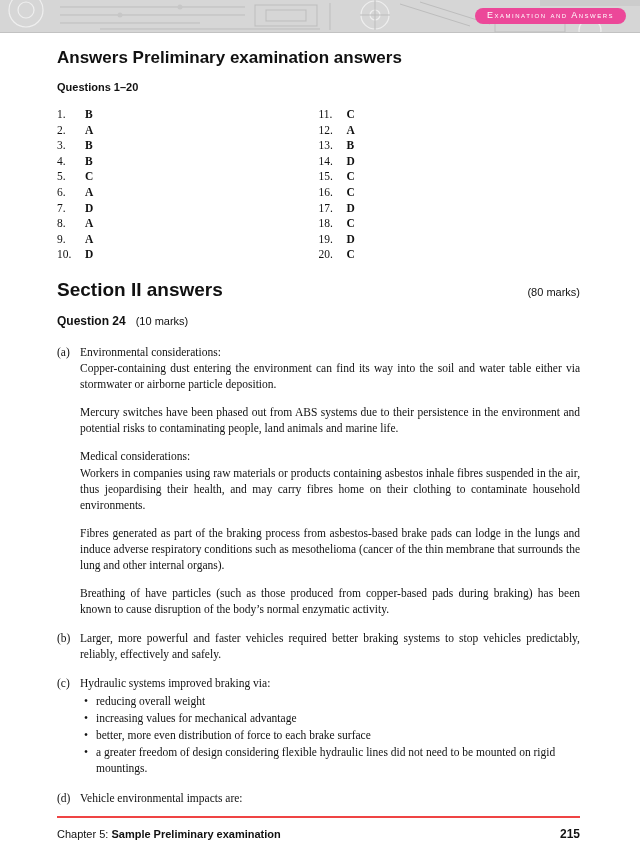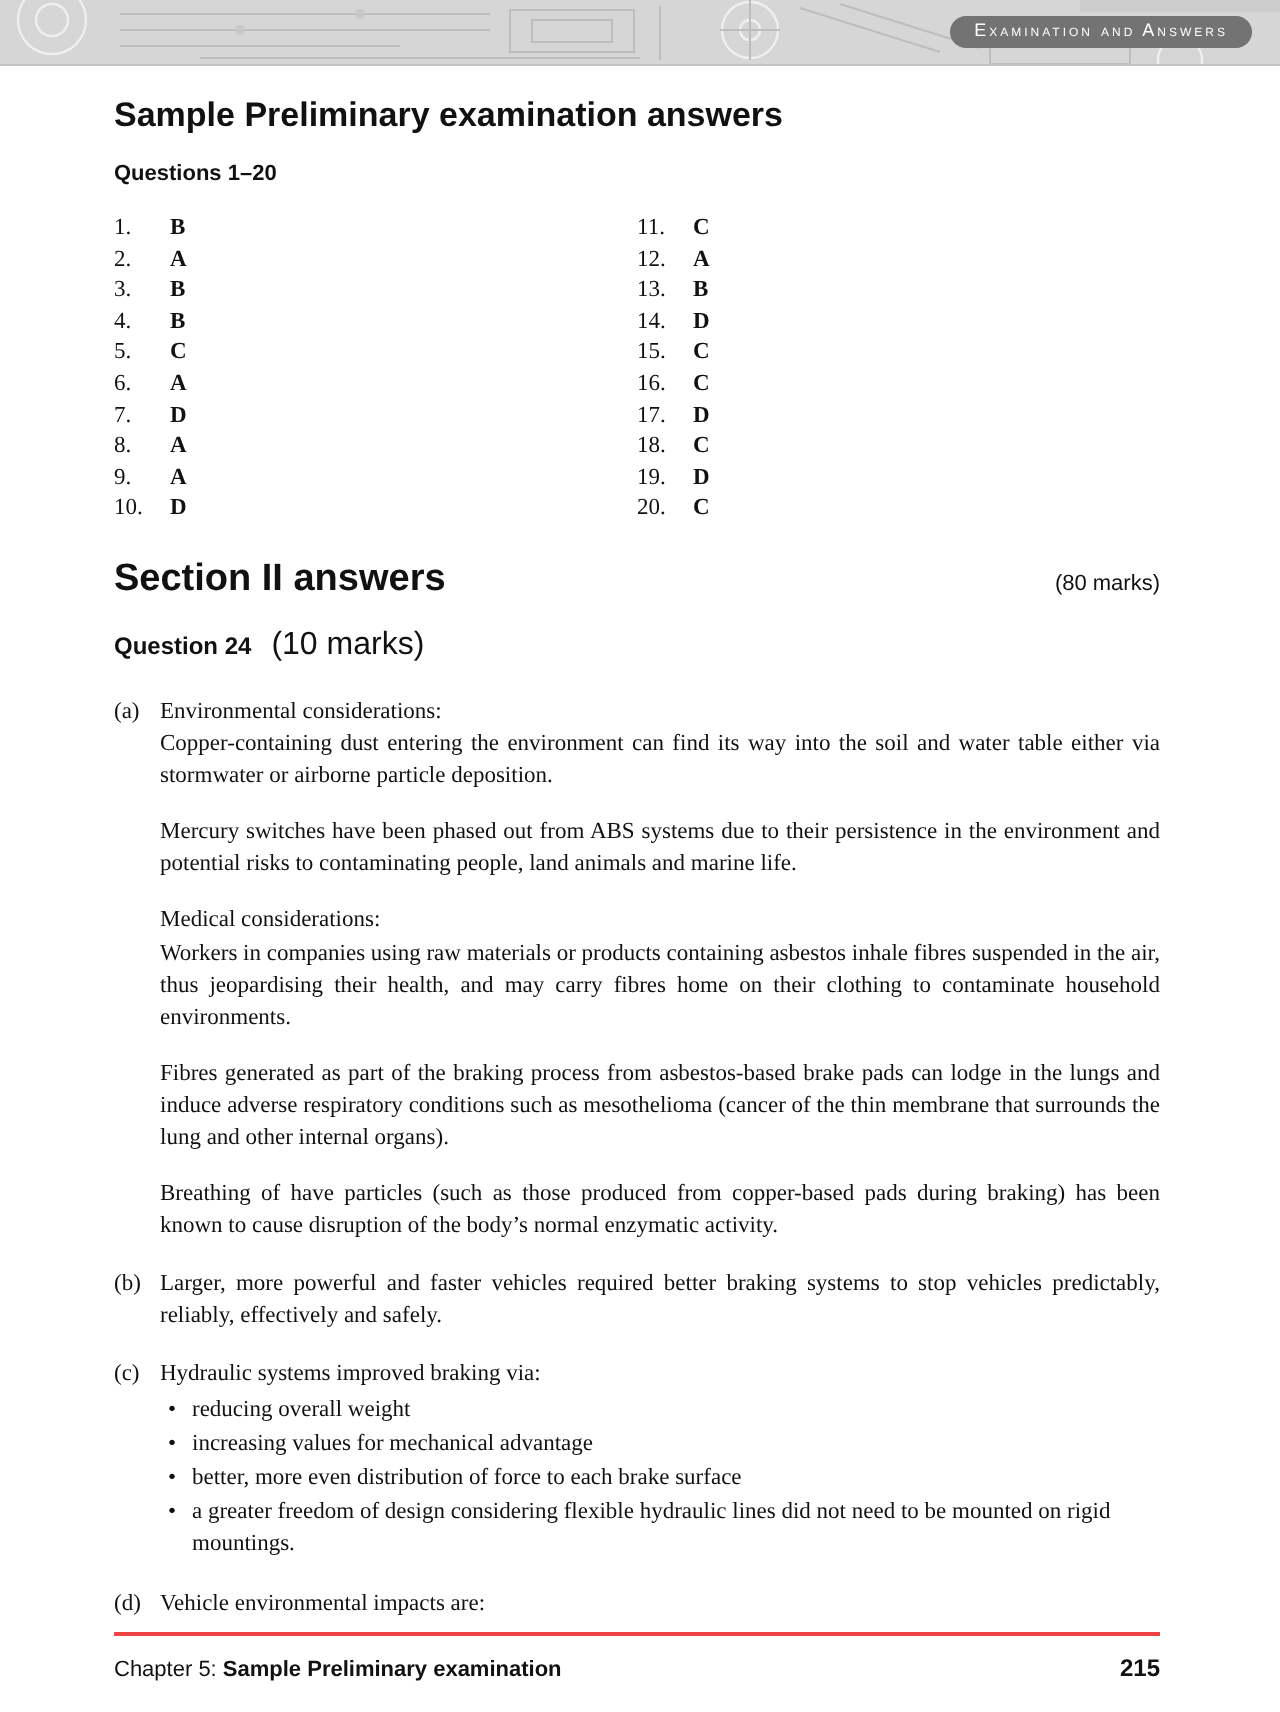--- a/index.html
+++ b/index.html
@@ -10,21 +10,21 @@
     background:#ffffff; overflow:hidden;
   }
   
   .banner {
     position:relative; height:33px; background:#d6d6d6; overflow:hidden;
     border-bottom:1px solid #c2c2c2;
   }
   .banner svg { position:absolute; top:0; left:0; }
   .badge {
     position:absolute; top:8px; right:14px;
-    background:#737373; color:#ffffff;
+    background:#ec4899; color:#ffffff;
     border-radius:9px; padding:3px 12px 4px;
     font-family:"Liberation Sans", sans-serif;
     font-variant:small-caps; letter-spacing:1.5px;
     font-size:9px; line-height:1; white-space:nowrap;
   }
   
   .content { padding:15px 60px 0 57px; }
   .page-title {
     font-family:"Liberation Sans", sans-serif;
     font-size:17px; font-weight:bold; margin-bottom:13px;
@@ -47,21 +47,21 @@
   .answers { display:flex; margin-bottom:16px; }
   .answers-col { width:288px; }
   .answer-row { display:flex; font-size:11.5px; line-height:15.6px; }
   .answer-row .num { width:28px; }
   .answer-row .ans { font-weight:bold; }
   .question-head {
     font-family:"Liberation Sans", sans-serif;
     font-size:12px; margin:4px 0 16px;
   }
   .question-head .q-label { font-weight:bold; margin-right:10px; }
-  .question-head .q-marks { font-weight:normal; font-size:16px; }
+  .question-head .q-marks { font-weight:normal; font-size:11px; }
   .item { display:flex; margin-bottom:13px; font-size:11.5px; }
   .item-label { width:23px; flex-shrink:0; line-height:1.4; }
   .item-body { flex:1; line-height:1.4; text-align:justify; }
   .item-body p { margin-bottom:12px; }
   .item-body p.tight { margin-bottom:0; }
   .item-body p:last-child { margin-bottom:0; }
   .item-body ul { list-style:none; margin-top:1px; }
   .item-body li { position:relative; padding-left:16px; margin-bottom:1px; text-align:left; }
   .item-body li::before { content:"\2022"; position:absolute; left:4px; }
   
@@ -106,21 +106,21 @@
         <rect x="540" y="0" width="100" height="6" opacity="0.7"></rect>
         <circle cx="120" cy="15" r="2.5"></circle>
         <circle cx="180" cy="7" r="2.5"></circle>
       </g>
     </svg>
     <span class="badge">Examination and Answers</span>
   </div>
 
   <div class="content">
 
-    <h1 class="page-title">Sample Preliminary examination answers</h1>
+    <h1 class="page-title">Answers Preliminary examination answers</h1>
 
 
     <div class="questions-label">Questions 1–20</div>
 
     <div class="answers">
       <div class="answers-col">
         <div class="answer-row">
             <span class="num">1.</span>
             <span class="ans">B</span>
           </div>

